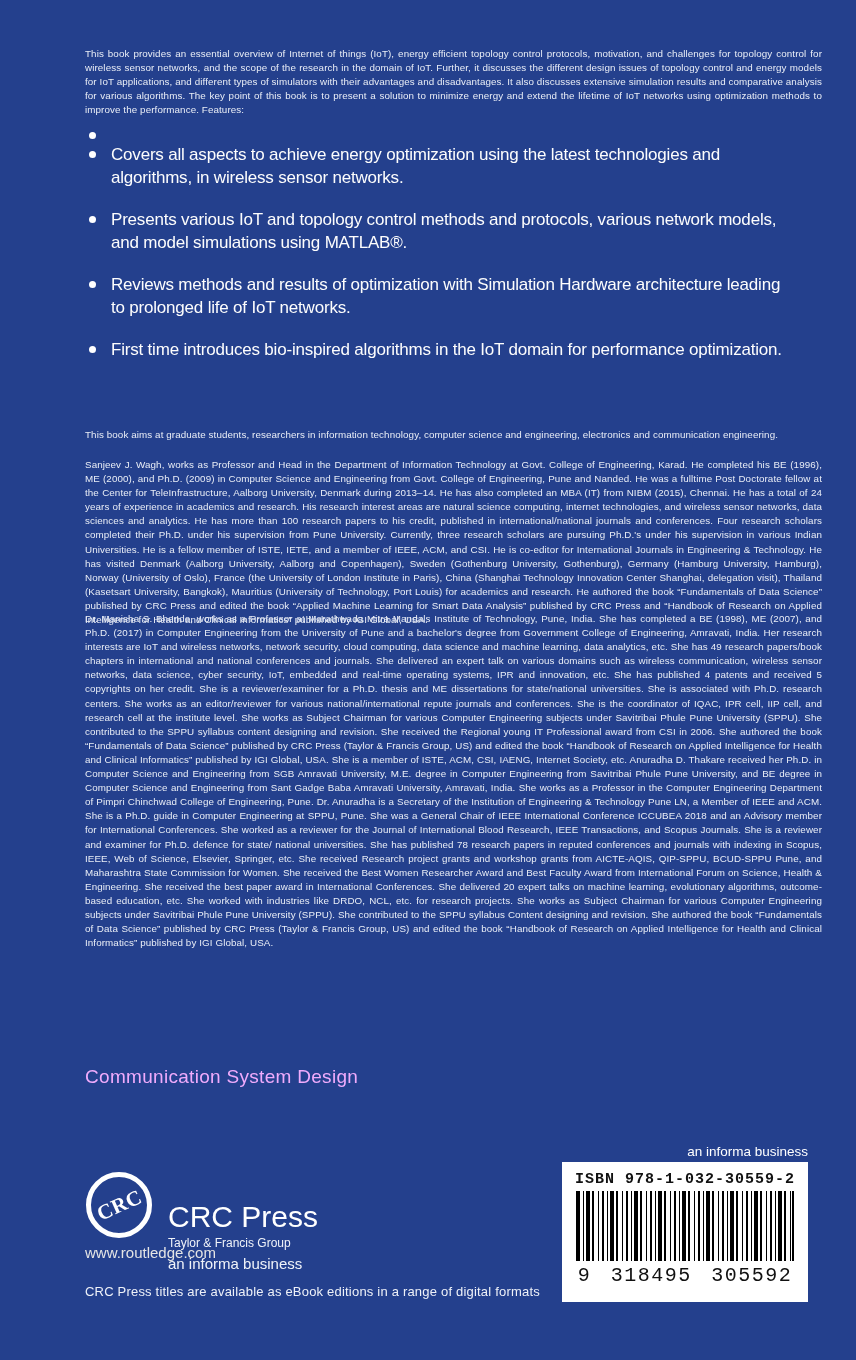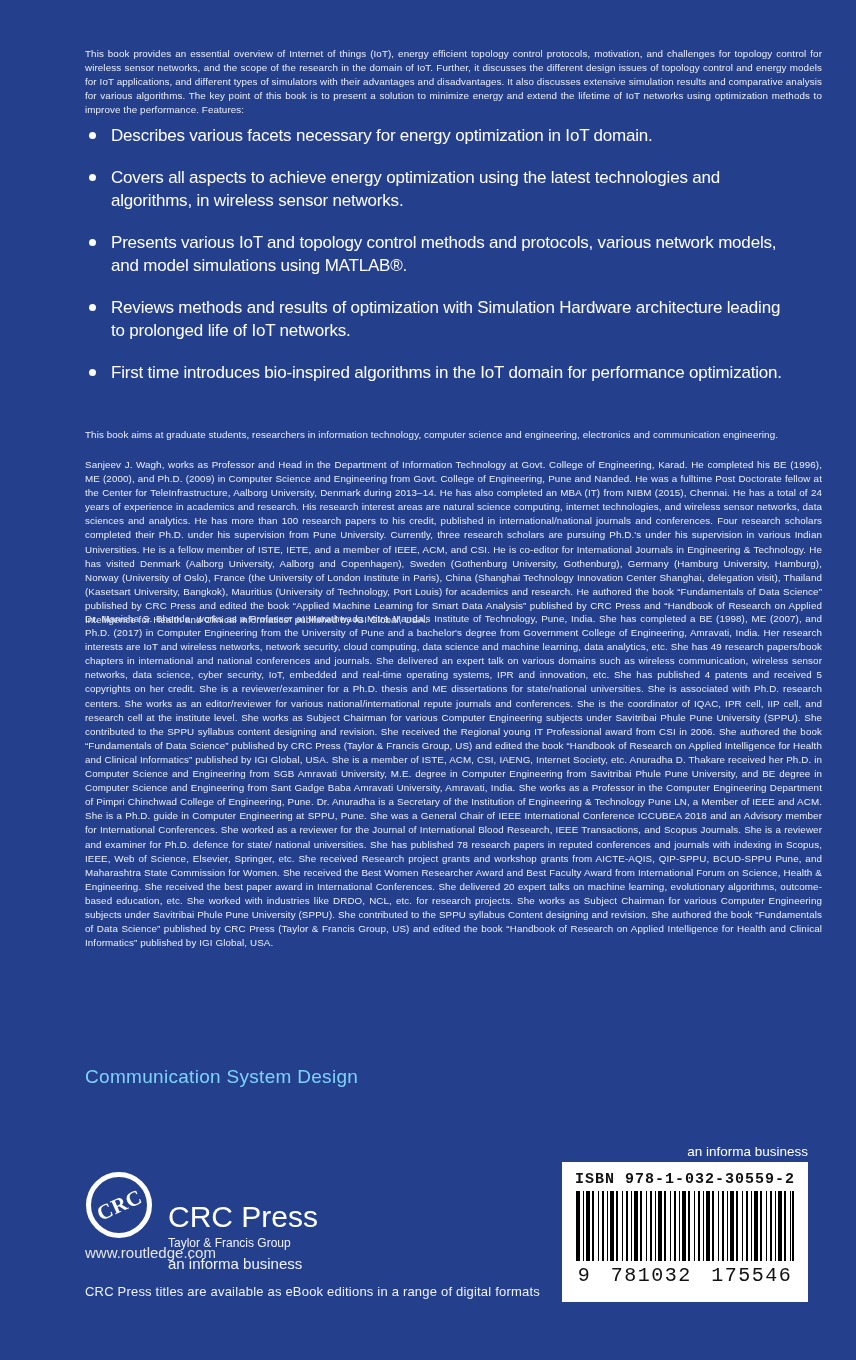--- a/index.html
+++ b/index.html
@@ -40,21 +40,21 @@
     color:#fdfdfd;
   }
   .dot {
     position:absolute; left:1px; top:8px;
     width:7px; height:7px; border-radius:50%;
     background:#ffffff; display:block;
   }
 
   .series {
     position:absolute; left:85px; top:1066px;
-    font-size:19px; letter-spacing:0.3px; color:#7dd3fc;
+    font-size:19px; letter-spacing:0.3px; color:#f0abfc;
   }
 
   .logo-circle {
     position:absolute; left:86px; top:1172px;
     width:56px; height:56px;
     border:5px solid #ffffff; border-radius:50%;
     display:flex; align-items:center; justify-content:center;
   }
   .logo-monogram {
     font-family:"Liberation Serif", serif;
@@ -114,21 +114,20 @@
 </head>
 <body>
 
 <div class="cover">
 
   <p class="small intro">This book provides an essential overview of Internet of things (IoT), energy efficient topology control protocols, motivation, and challenges for topology control for wireless sensor networks, and the scope of the research in the domain of IoT. Further, it discusses the different design issues of topology control and energy models for IoT applications, and different types of simulators with their advantages and disadvantages. It also discusses extensive simulation results and comparative analysis for various algorithms. The key point of this book is to present a solution to minimize energy and extend the lifetime of IoT networks using optimization methods to improve the performance. Features:</p>
 
   <ul class="features">
     <li>
       <span class="dot"></span>
-      <span>Describes various facets necessary for energy optimization in IoT domain.</span>
     </li>
     <li>
       <span class="dot"></span>
       <span>Covers all aspects to achieve energy optimization using the latest technologies and algorithms, in wireless sensor networks.</span>
     </li>
     <li>
       <span class="dot"></span>
       <span>Presents various IoT and topology control methods and protocols, various network models, and model simulations using MATLAB®.</span>
     </li>
     <li>
@@ -159,18 +158,18 @@
     <div class="pub-tagline"><span>an</span> <b>informa</b> <span>business</span></div>
   </div>
 
   <div class="website">www.routledge.com</div>
 
   <div class="informa-right"><span>an</span> <b>informa</b> <span>business</span></div>
 
   <div class="barcode-box">
     <div class="isbn-label">ISBN 978-1-032-30559-2</div>
     <div class="bars"></div>
-    <div class="isbn-digits">9 781032 175546</div>
+    <div class="isbn-digits">9 318495 305592</div>
   </div>
 
   <div class="ebook-note">CRC Press titles are available as eBook editions in a range of digital formats</div>
 
 </div>
 
 </body></html>

